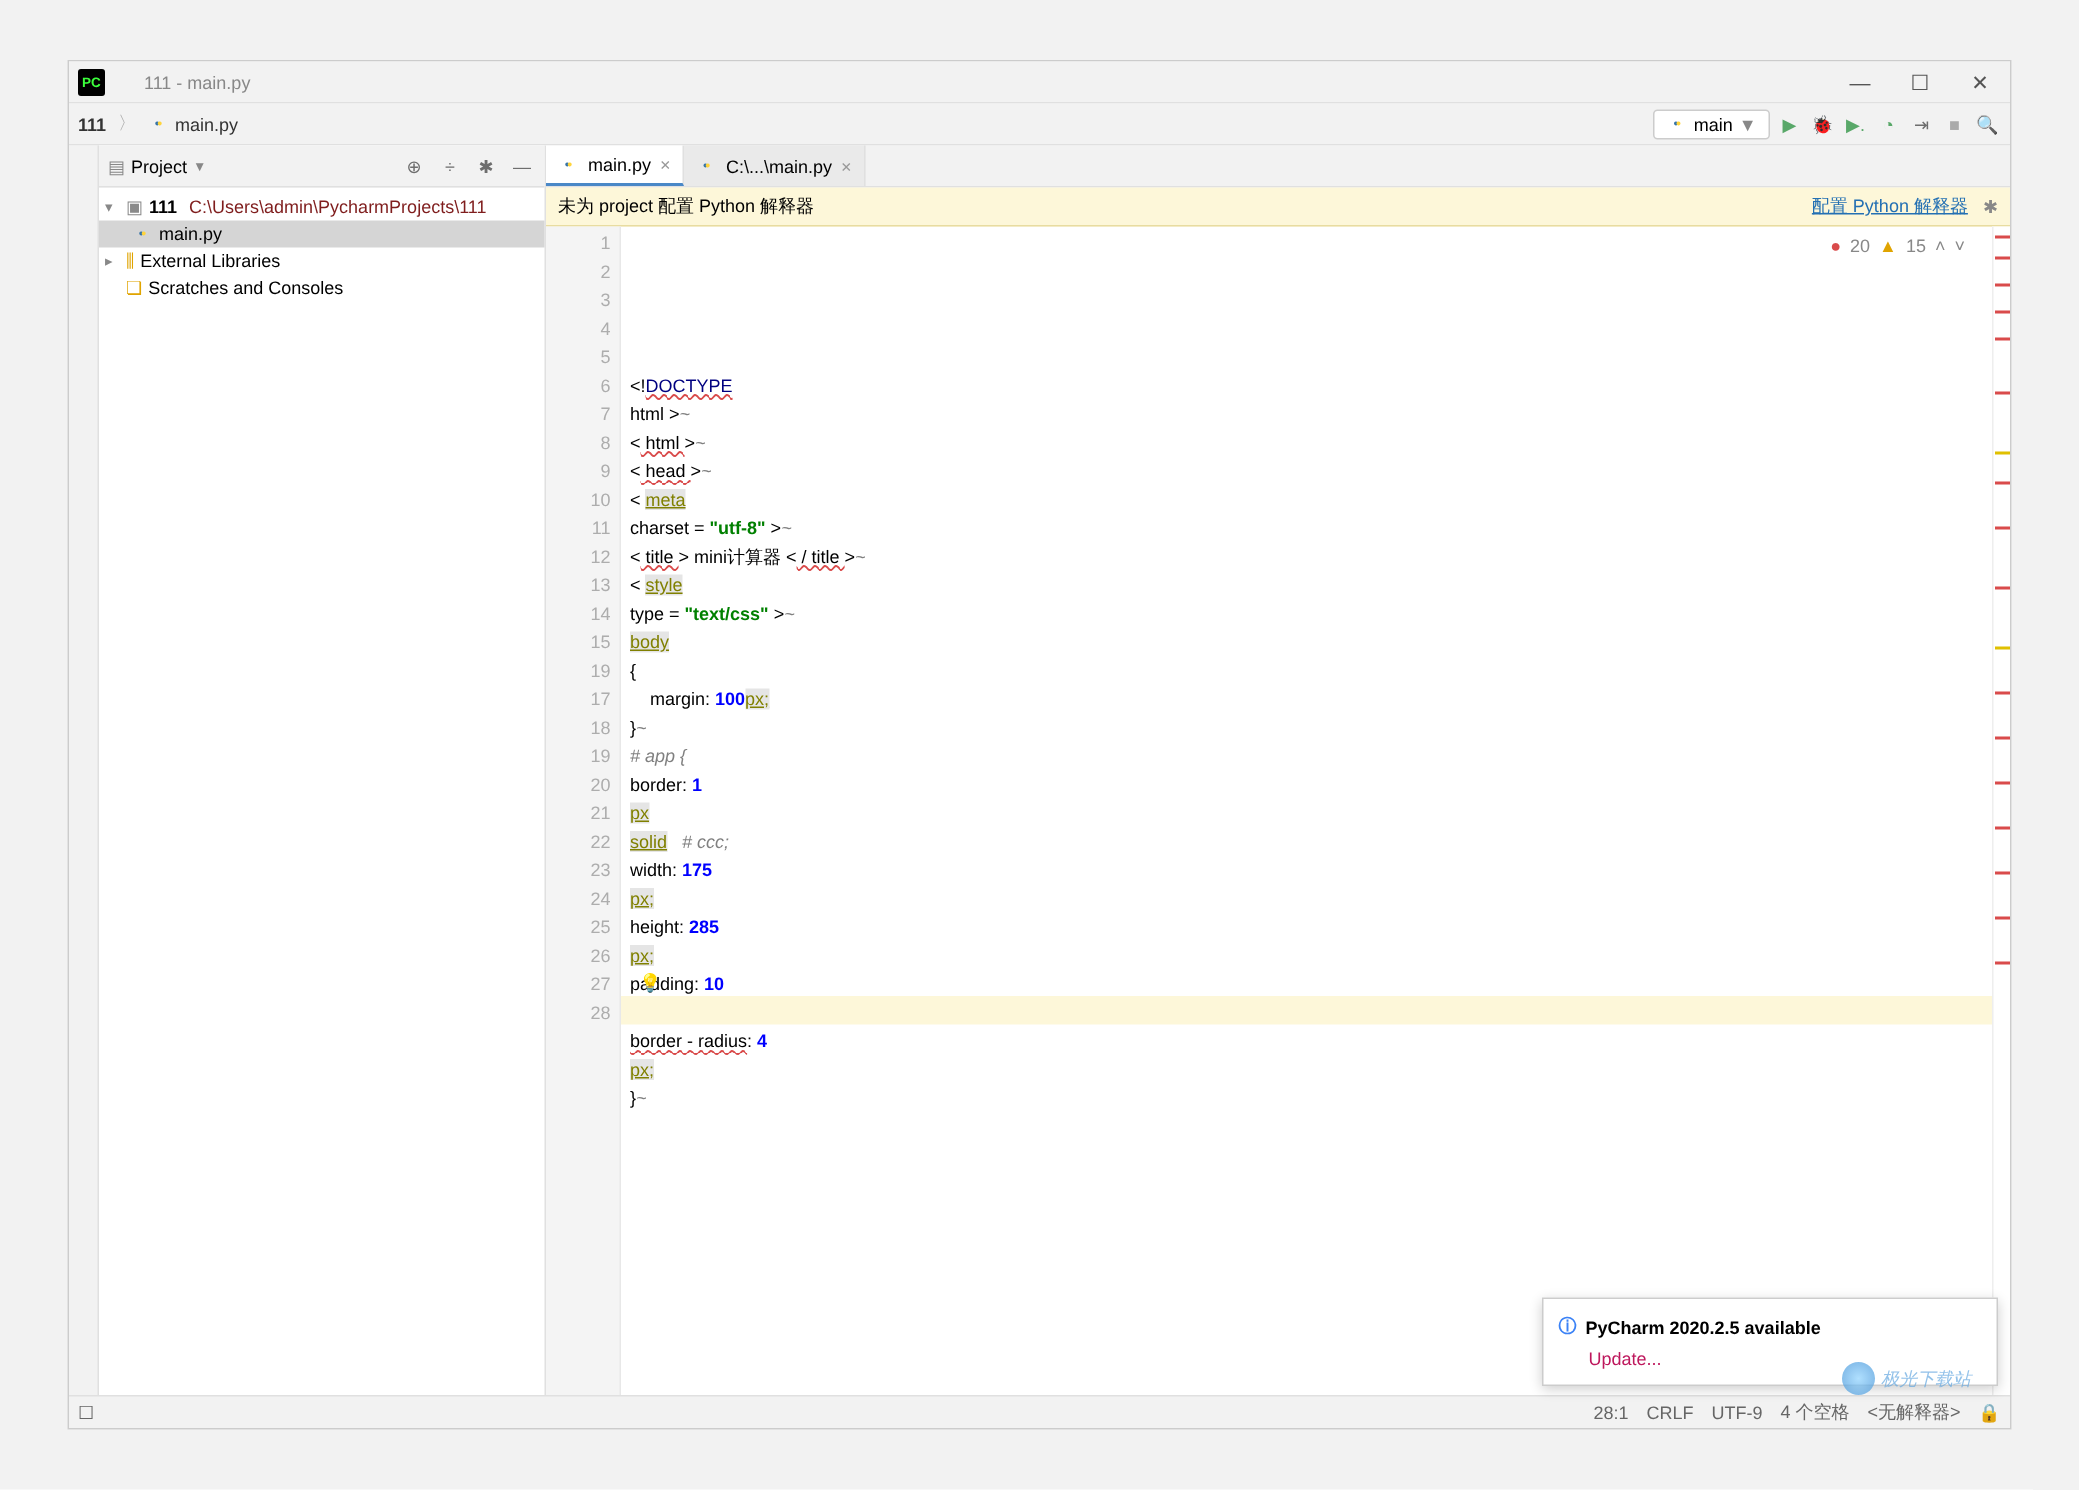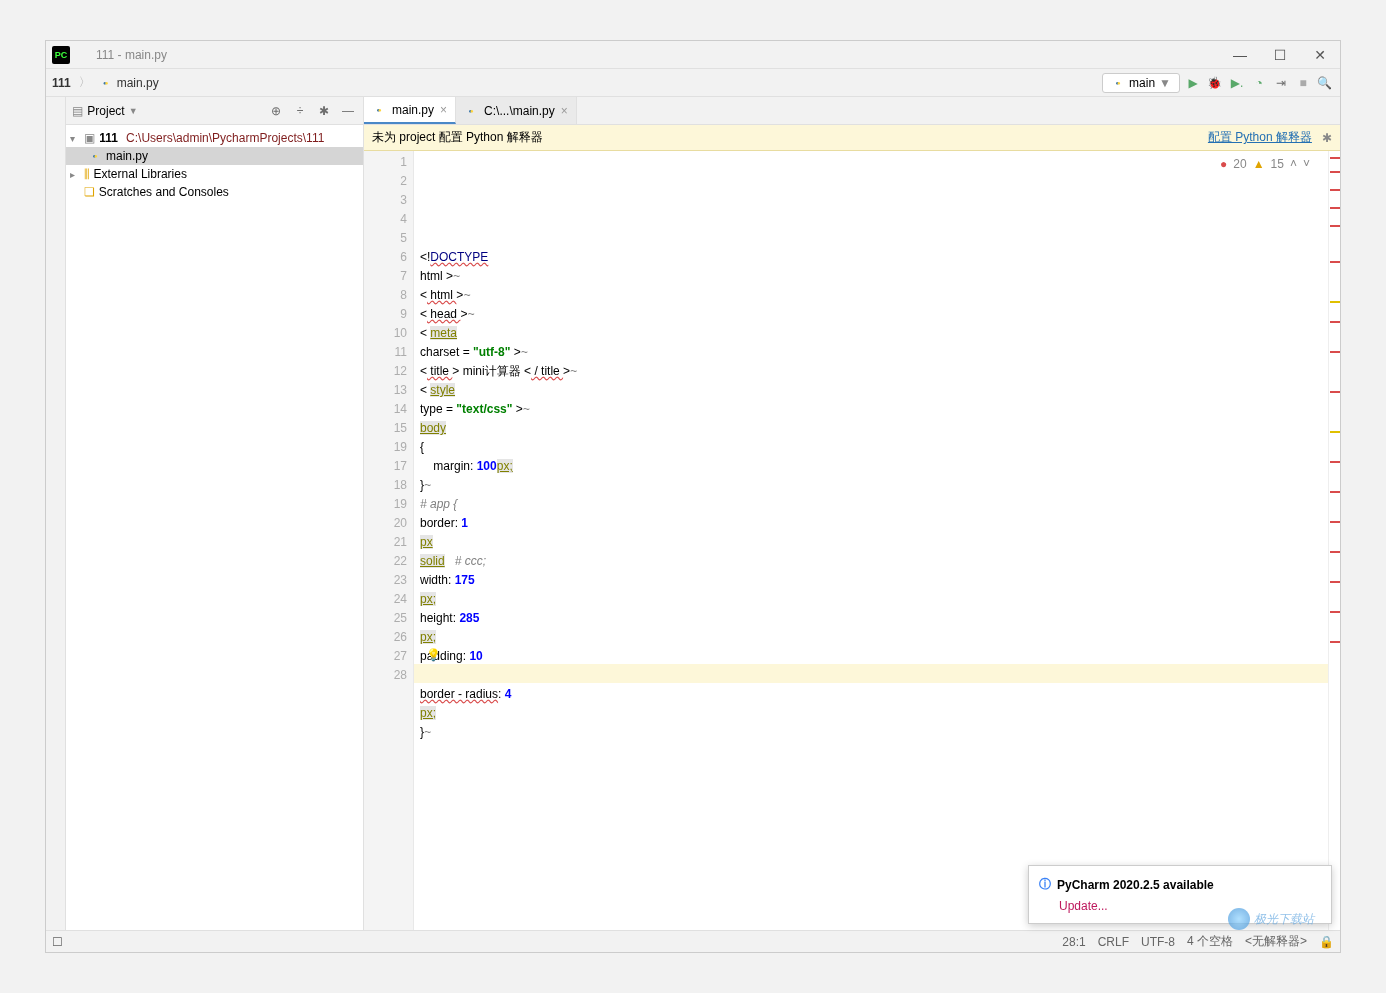--- a/index.html
+++ b/index.html
@@ -241,20 +241,20 @@
   <div class="watermark">
     <span style="width:22px;height:22px;border-radius:50%;background:radial-gradient(circle,#8fd3ff,#3a8ed6);display:inline-block"></span>
     <span>极光下载站</span>
   </div>
 
   <div class="statusbar">
     <span style="margin-right:6px">☐</span>
     <div class="sb-right">
       <span>28:1</span>
       <span>CRLF</span>
-      <span>UTF-8</span>
+      <span>UTF-9</span>
       <span>4 个空格</span>
       <span>&lt;无解释器&gt;</span>
       <span style="color:#888">🔒</span>
     </div>
   </div>
 
 </div>
 
 </body></html>

